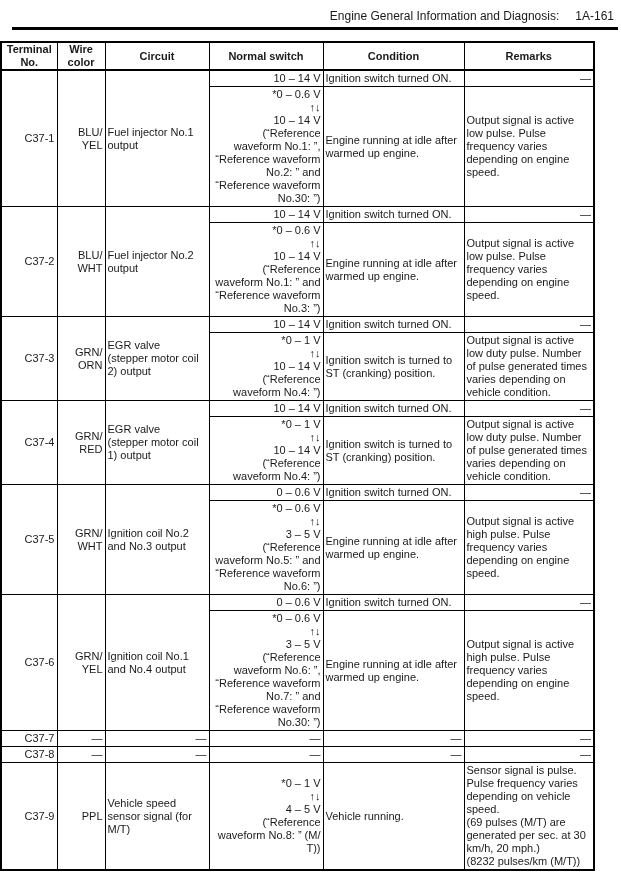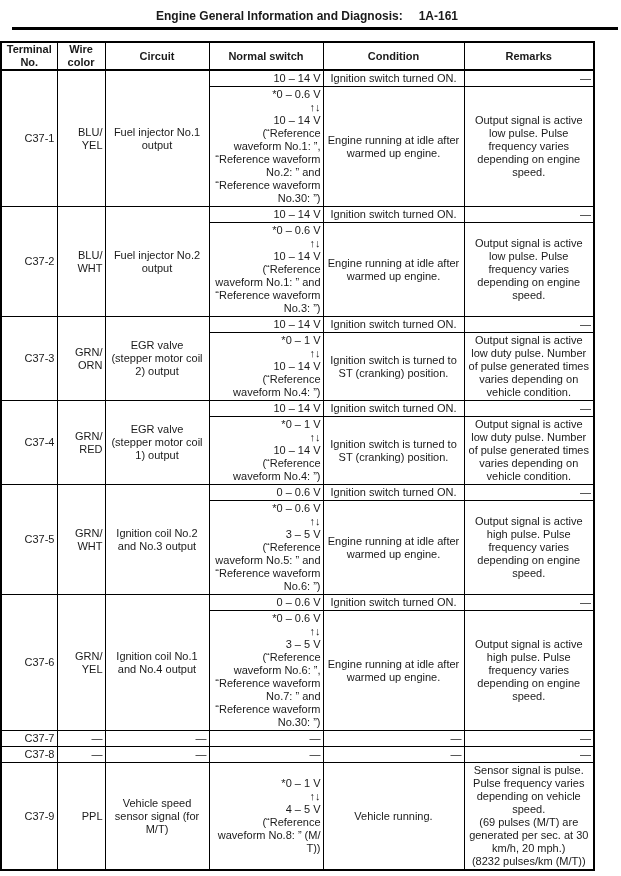--- a/index.html
+++ b/index.html
@@ -8,22 +8,22 @@
     width:621px;height:876px;
     background:#fff;
     color:#1a1a1a;
     font-family:"Liberation Sans","DejaVu Sans",sans-serif;
     font-size:11px;line-height:13px;
     overflow:hidden;
     box-sizing:border-box;
   }
   .page-header{
     padding:9px 7px 0 0;
-    text-align:center;
-    font-weight:bold;
+    text-align:right;
+    font-weight:normal;
     font-size:12px;
     line-height:14px;
     white-space:nowrap;
   }
   .page-header .page-num{margin-left:16px;}
   .header-rule{
     height:3px;
     background:#000;
     margin:4px 3px 0 12px;
   }
@@ -42,21 +42,21 @@
   table.term{border:2px solid #000;}
   table.term thead th{
     border-bottom:2px solid #000;
     font-weight:bold;
     text-align:center;
     white-space:pre-line;
     height:26px;
     padding:0 1px;
   }
   td.c{text-align:right;}
-  td.l{text-align:center;}
+  td.l{text-align:left;}
   .pre{white-space:pre-line;}
   
   col.w-term{width:56px;}
   col.w-wire{width:48px;}
   col.w-circ{width:104px;}
   col.w-volt{width:114px;}
   col.w-cond{width:141px;}
   col.w-rem{width:130px;}
 </style>
 </head>

